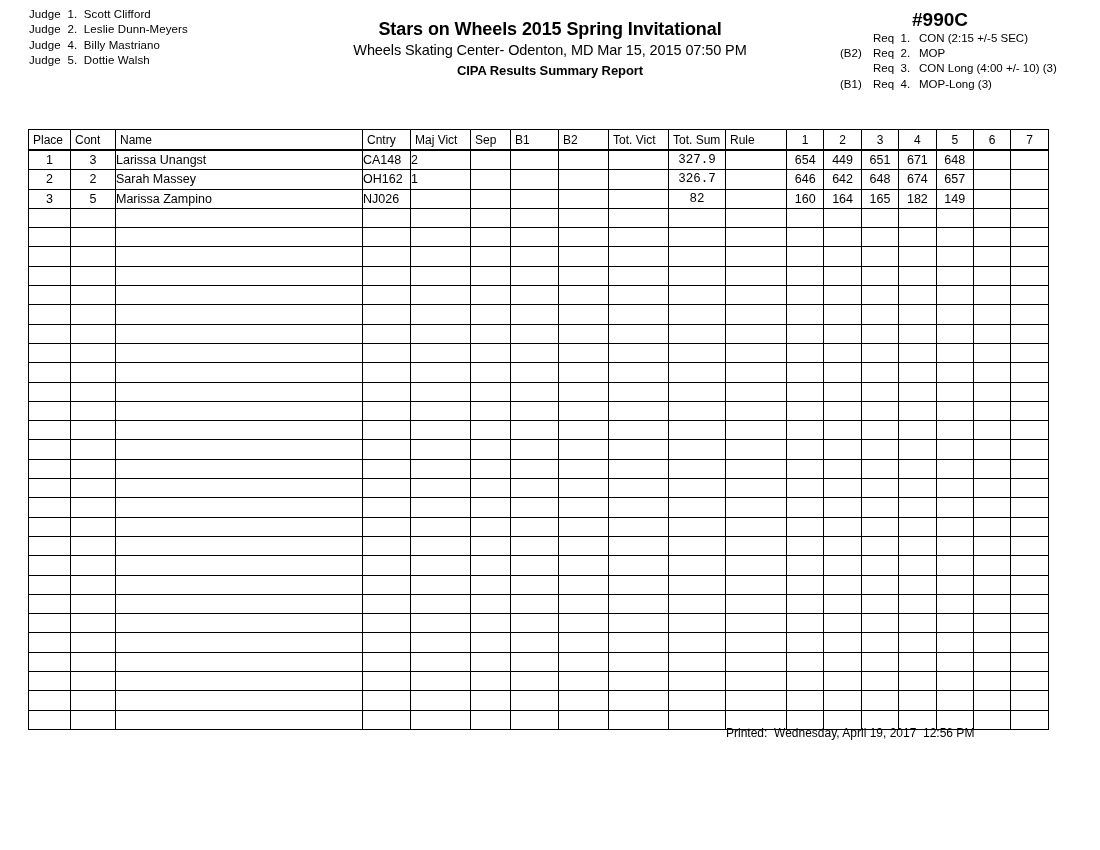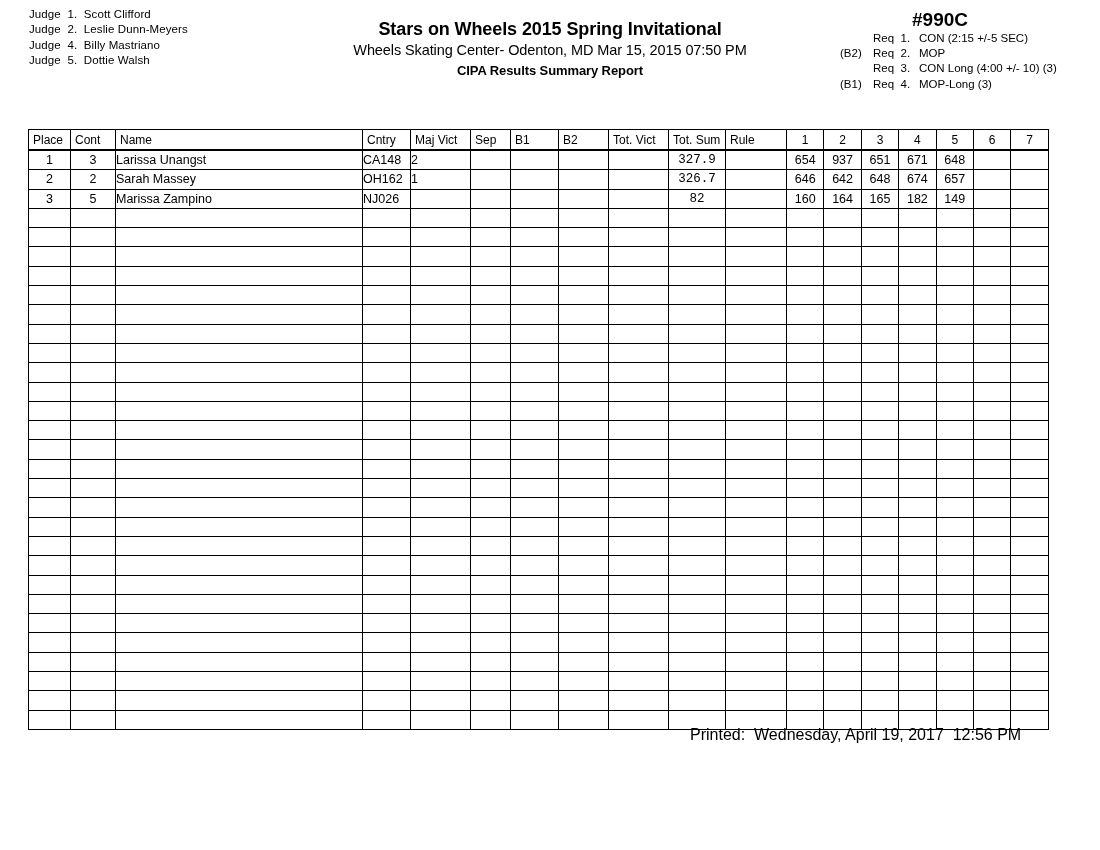--- a/index.html
+++ b/index.html
@@ -168,23 +168,23 @@
   col.w-b1      { width: 48px; }
   col.w-b2      { width: 50px; }
   col.w-totvict { width: 60px; }
   col.w-totsum  { width: 57px; }
   col.w-rule    { width: 61px; }
   col.w-score   { width: 37.4px; }
 
   
   #printed-footer {
     position: absolute;
-    left: 690px;
+    left: 726px;
     top: 726px;
-    font-size: 16px;
+    font-size: 12px;
     white-space: pre;
   }
 </style>
 </head>
 <body>
 
 <div id="judges">
   <div class="judge-line">Judge  1.  Scott Clifford</div>
   <div class="judge-line">Judge  2.  Leslie Dunn-Meyers</div>
   <div class="judge-line">Judge  4.  Billy Mastriano</div>
@@ -271,21 +271,21 @@
         <td class="c-name">Larissa Unangst</td>
         <td class="c-cntry">CA148</td>
         <td class="c-majvict">2</td>
         <td></td>
         <td></td>
         <td></td>
         <td></td>
         <td class="c-totsum">327.9</td>
         <td></td>
         <td class="c-score">654</td>
-        <td class="c-score">937</td>
+        <td class="c-score">449</td>
         <td class="c-score">651</td>
         <td class="c-score">671</td>
         <td class="c-score">648</td>
         <td class="c-score"></td>
         <td class="c-score"></td>
       </tr>
       <tr>
         <td class="c-place">2</td>
         <td class="c-cont">2</td>
         <td class="c-name">Sarah Massey</td>

